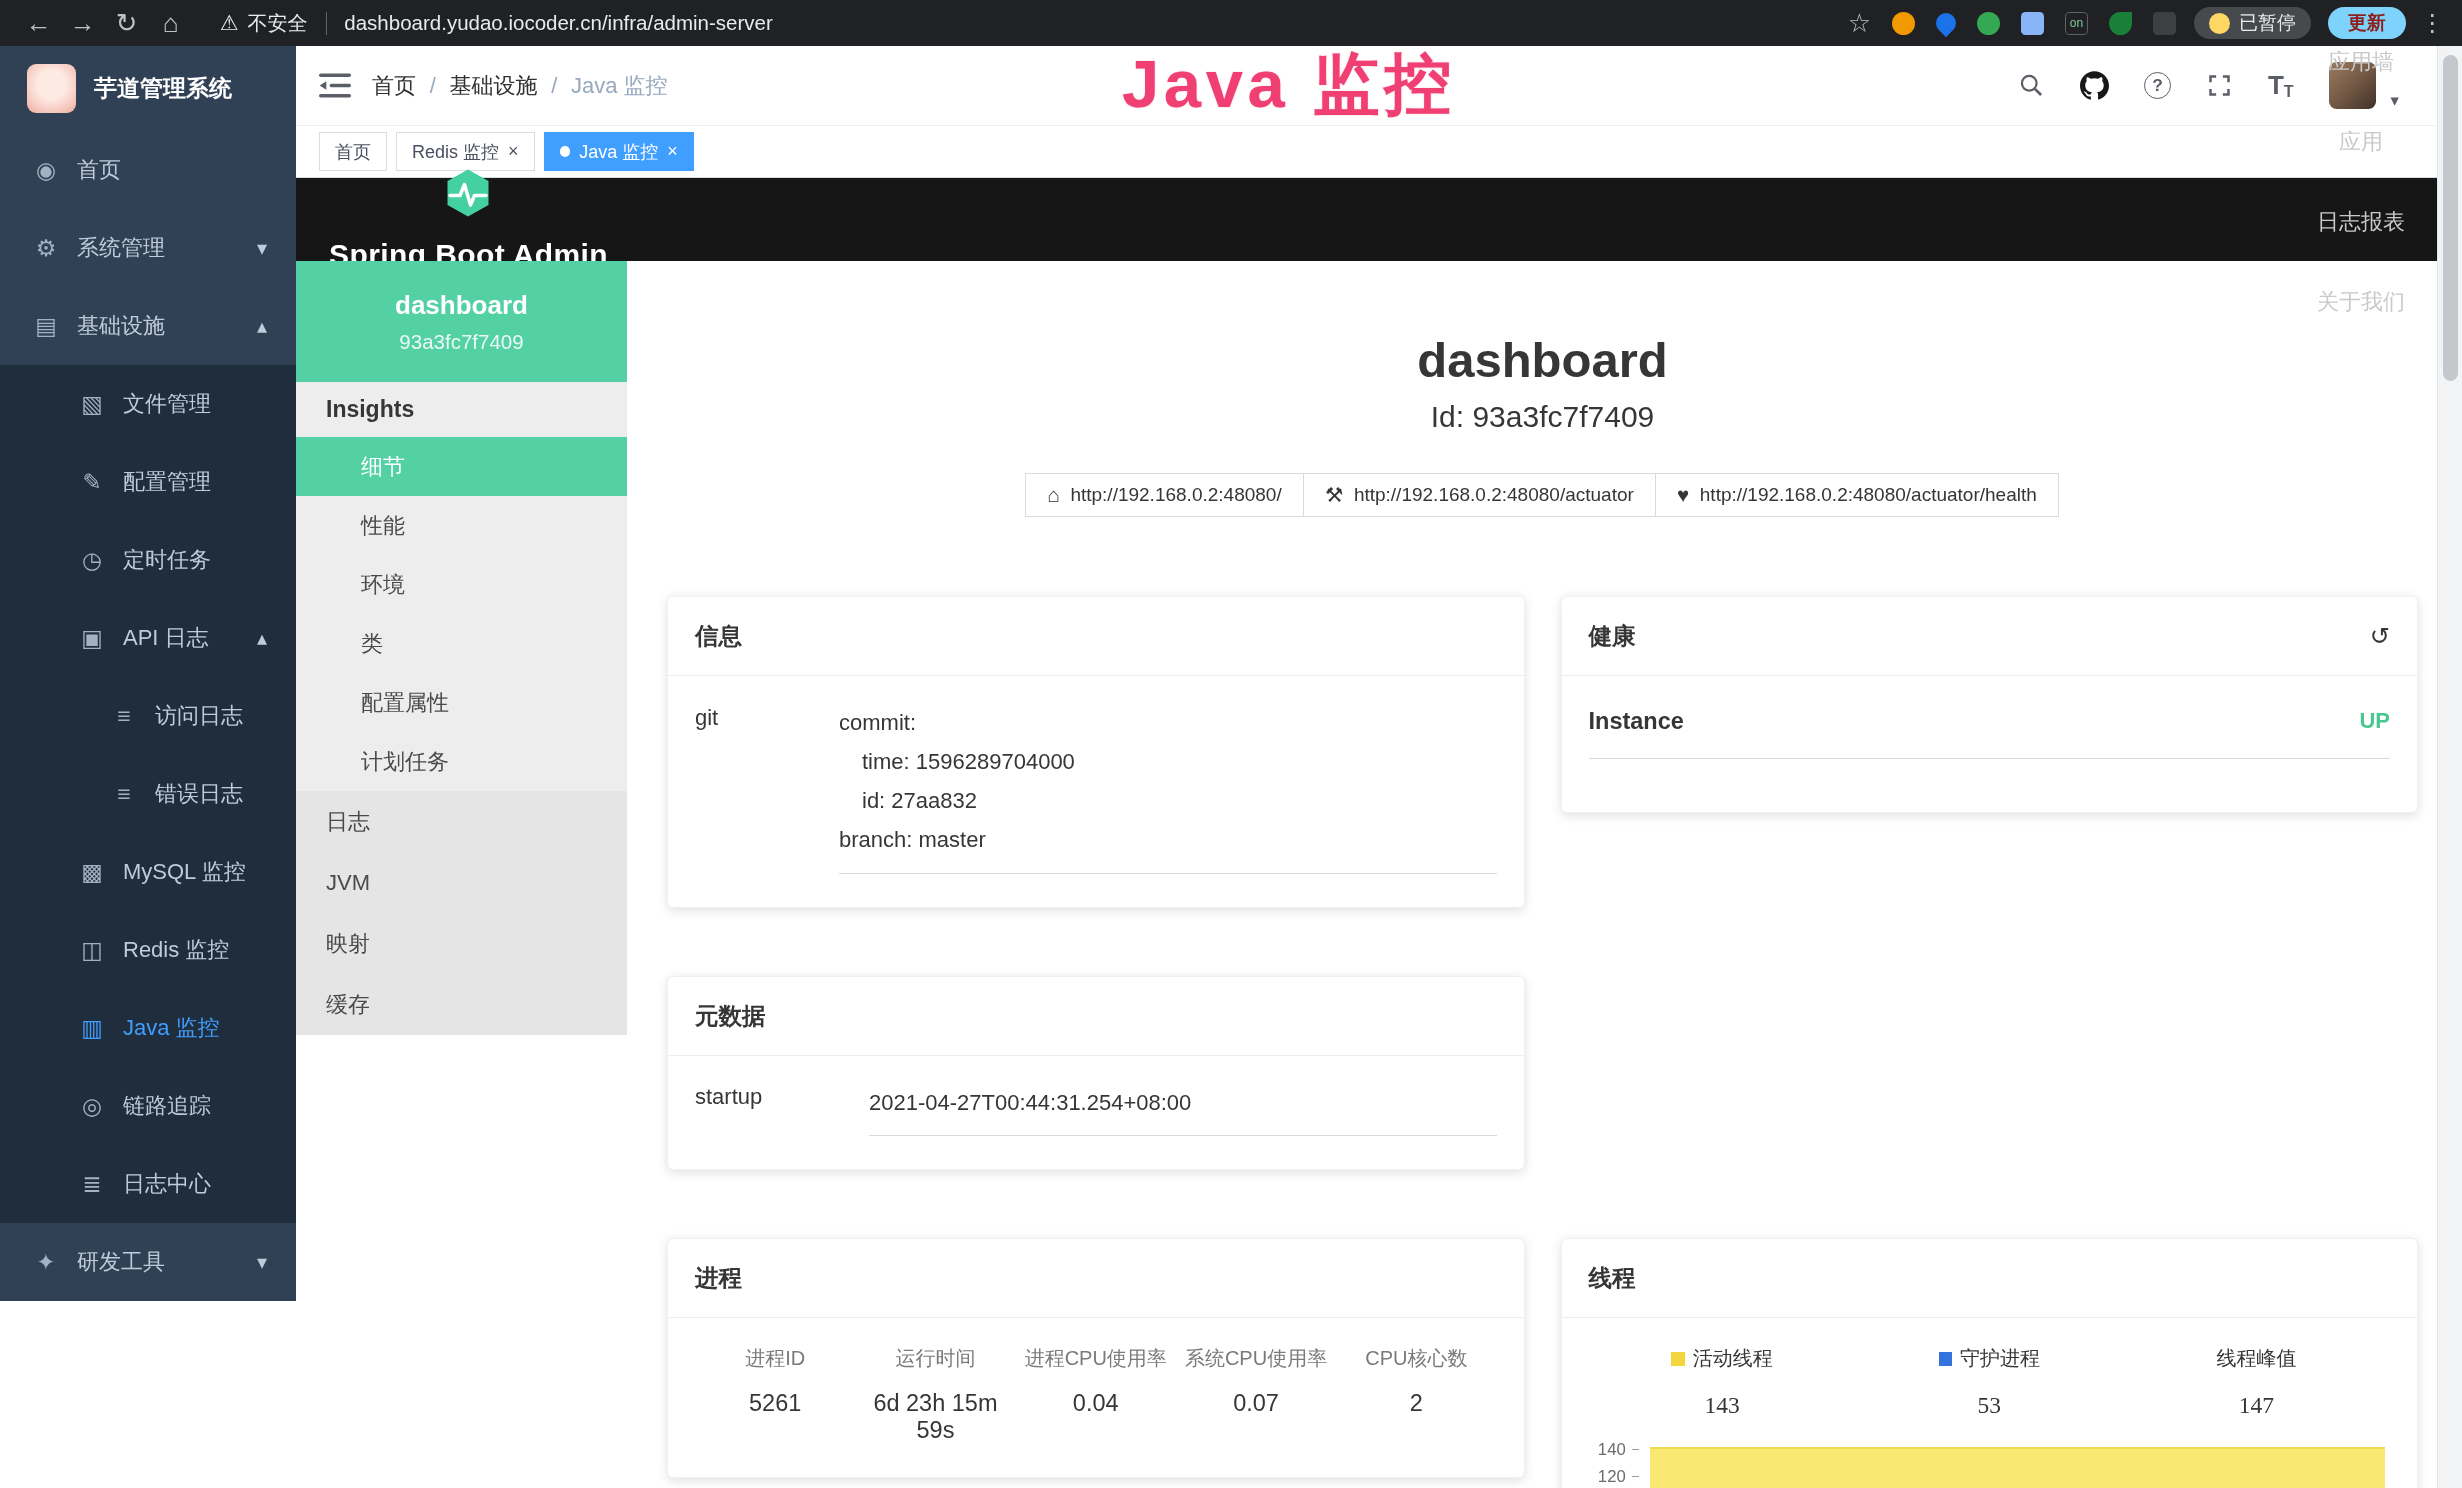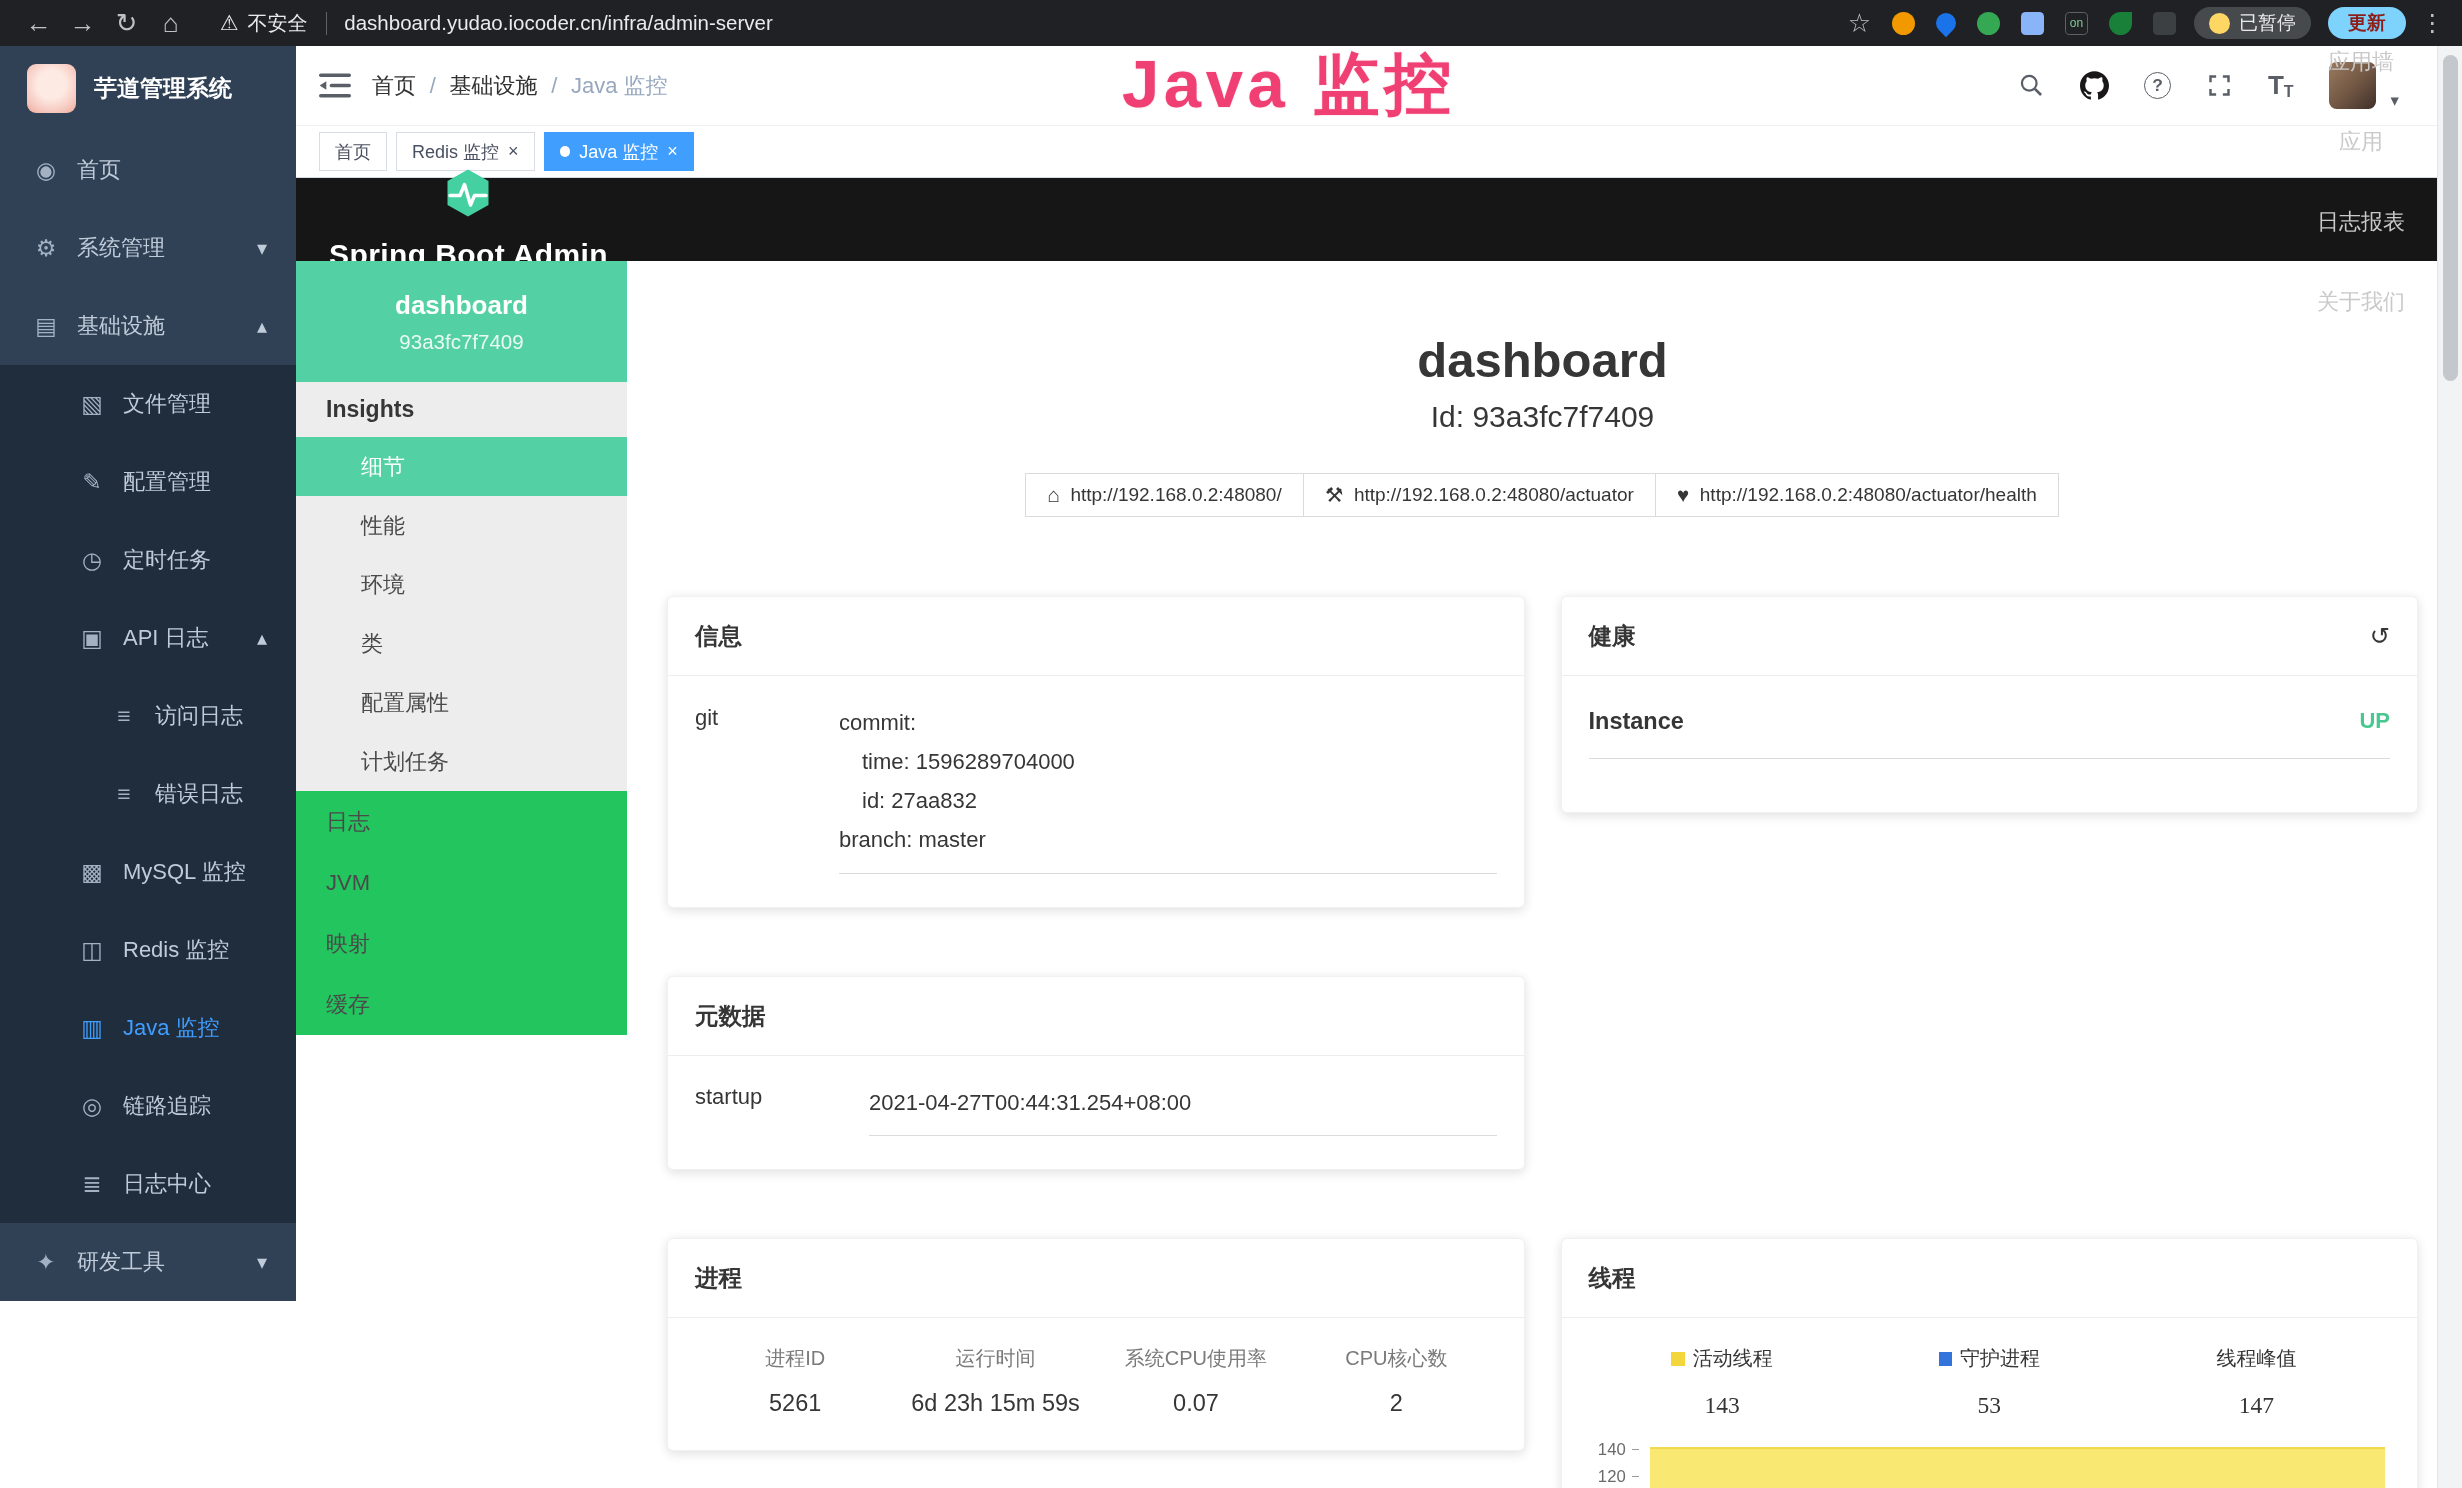--- a/index.html
+++ b/index.html
@@ -93,21 +93,21 @@
   .sba-sidebar { width:331px; flex:none; display:flex; flex-direction:column; background:#fff; }
   .instance-block { height:121px; background:#53d1a4; color:#fff; display:flex; flex-direction:column;
     align-items:center; justify-content:center; gap:9px; cursor:pointer; }
   .instance-name { font-size:26px; font-weight:bold; }
   .instance-id { font-size:20.5px; opacity:.88; }
   .group-header { height:55px; background:#ededed; display:flex; align-items:center; padding-left:30px;
     font-size:23px; font-weight:bold; color:#363636; }
   .sub-item { height:59px; background:#ededed; display:flex; align-items:center; padding-left:65px;
     font-size:22px; color:#4a4a4a; cursor:pointer; }
   .sub-item.active { background:#53d1a4; color:#fff; }
-  .side-item { height:61px; background:#22c55e; display:flex; align-items:center; padding-left:30px;
+  .side-item { height:61px; background:#e5e5e5; display:flex; align-items:center; padding-left:30px;
     font-size:22px; color:#4a4a4a; cursor:pointer; }
 
   .sba-content { flex:1; padding:0 20px 0 40px; overflow:hidden; }
   .content-title { margin-top:71px; text-align:center; font-size:49px; font-weight:bold; color:#363636; }
   .content-subtitle { margin-top:12px; text-align:center; font-size:30px; color:#363636; }
   .links-row { margin-top:39px; display:flex; justify-content:center; }
   .link-btn { height:44px; display:flex; align-items:center; gap:10.6px; padding:0 21px;
     border:0.8px solid #dbdbdb; background:#fff; font-size:19px; color:#363636; margin-left:-0.8px; cursor:pointer; }
   .link-btn .li-icon { font-size:20.5px; }
 
@@ -444,20 +444,24 @@
             <div class="proc-row">
               <div class="proc-col">
                 <div class="proc-label">进程ID</div>
                 <div class="proc-value">5261</div>
               </div>
               <div class="proc-col">
                 <div class="proc-label">运行时间</div>
                 <div class="proc-value">6d 23h 15m 59s</div>
               </div>
               <div class="proc-col">
+                <div class="proc-label">进程CPU使用率</div>
+                <div class="proc-value">0.04</div>
+              </div>
+              <div class="proc-col">
                 <div class="proc-label">系统CPU使用率</div>
                 <div class="proc-value">0.07</div>
               </div>
               <div class="proc-col">
                 <div class="proc-label">CPU核心数</div>
                 <div class="proc-value">2</div>
               </div>
             </div>
           </div>
         </div>

